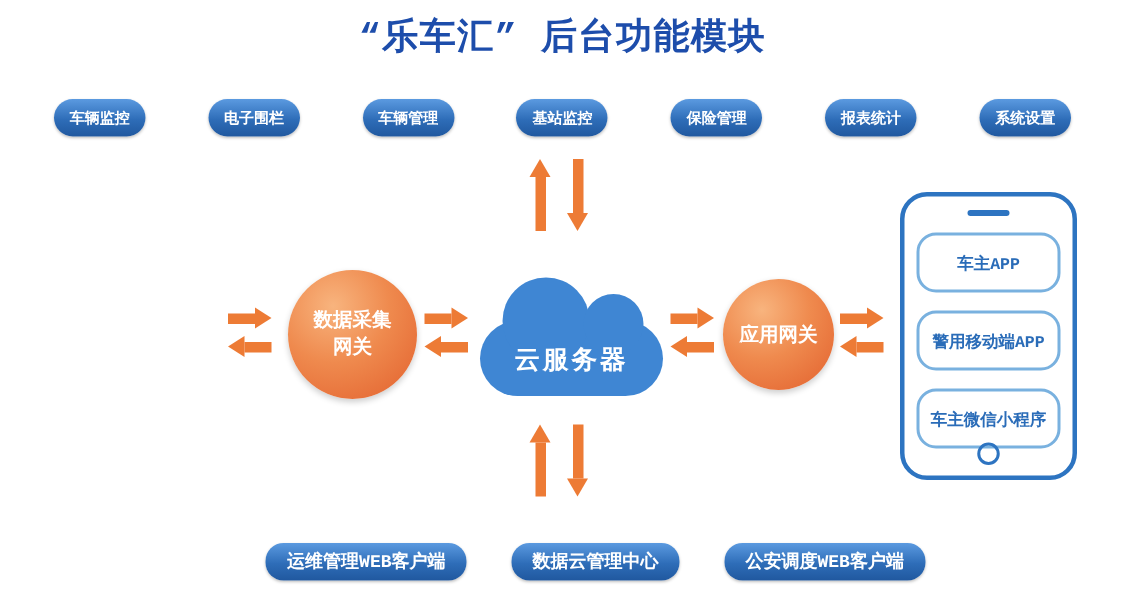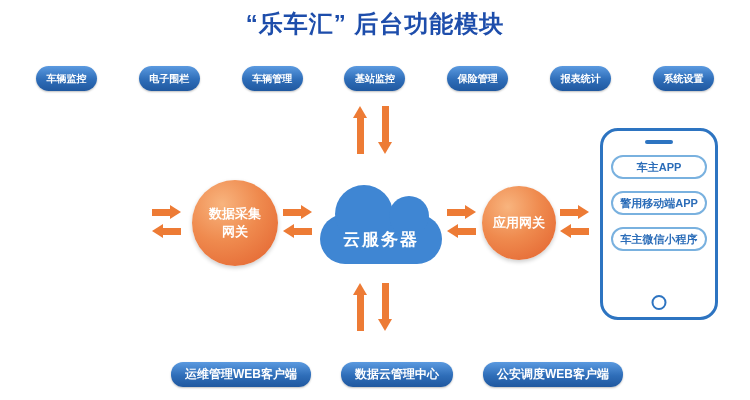--- a/index.html
+++ b/index.html
@@ -1,18 +1,18 @@
 <!DOCTYPE html>
 <html><head>
 <meta charset="utf-8">
 <style>
   html,body { margin:0; padding:0; background:#ffffff; }
   .canvas {
     position:relative; width:750px; height:400px; background:#ffffff;
-    font-family:Liberation Sans, sans-serif; overflow:hidden;
+    font-family:Liberation Mono, monospace; overflow:hidden;
   }
   .title {
     position:absolute; top:8px; left:0; right:0; text-align:center;
     font-size:24px; font-weight:bold; color:#1d4dab; letter-spacing:1px;
   }
   
   .pill {
     background:linear-gradient(180deg,#5b9ae0 0%,#2e6db8 55%,#20589f 100%);
     color:#fff; font-weight:bold; display:flex; align-items:center; justify-content:center;
     border-radius:13px; box-shadow:0 1px 2px rgba(0,0,0,.25); box-sizing:border-box;
@@ -77,21 +77,21 @@
   .phone {
     position:absolute; left:600px; top:128px; width:118px; height:192px;
     border:3px solid #2d74c1; border-radius:18px; background:#fff; box-sizing:border-box;
   }
   .phone-speaker {
     position:absolute; top:9px; left:50%; transform:translateX(-50%);
     width:28px; height:4px; border-radius:2px; background:#2d74c1;
   }
   .phone-apps { position:absolute; top:24px; left:8px; right:8px; display:flex; flex-direction:column; gap:12px; }
   .app-pill {
-    height:24px; border:2px solid #79b1df; border-radius:13px; background:#fff;
+    height:40px; border:2px solid #79b1df; border-radius:13px; background:#fff;
     color:#2a6cb8; font-size:11px; font-weight:bold;
     display:flex; align-items:center; justify-content:center; box-sizing:border-box;
   }
   .phone-home {
     position:absolute; bottom:7px; left:50%; transform:translateX(-50%);
     width:15px; height:15px; border:2px solid #2d74c1; border-radius:50%; box-sizing:border-box;
   }
 </style>
 </head>
 <body>

